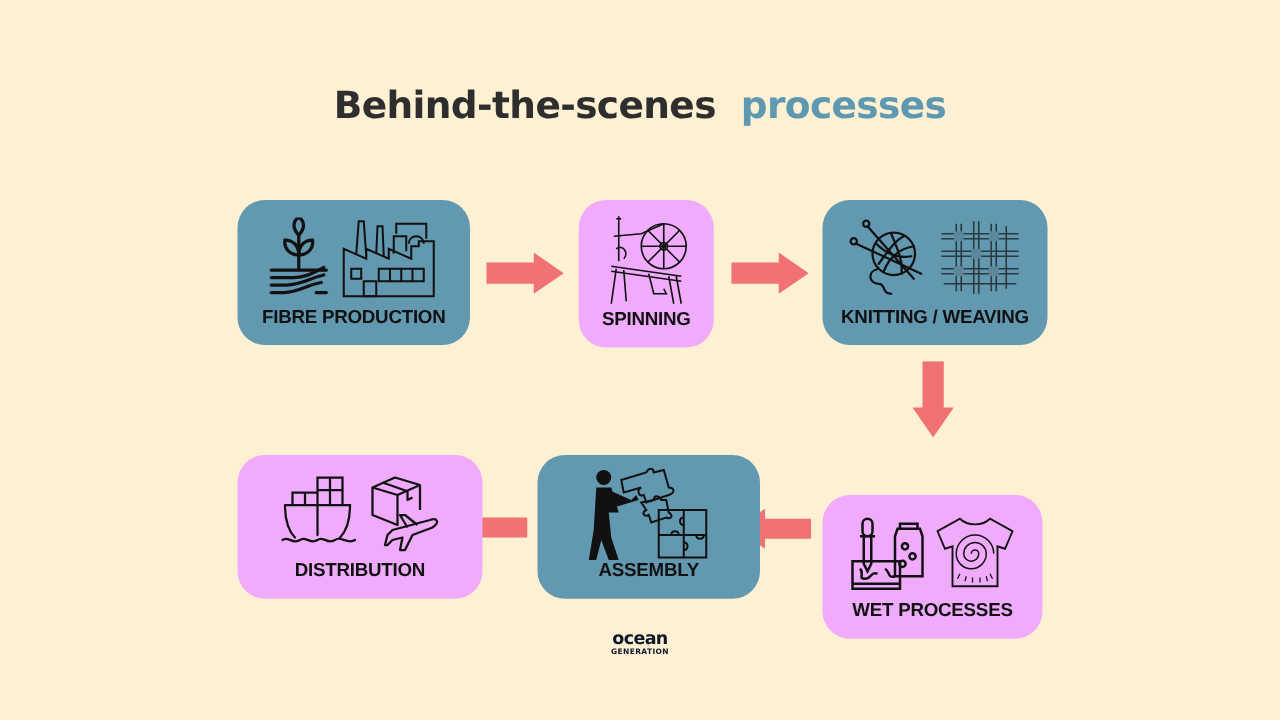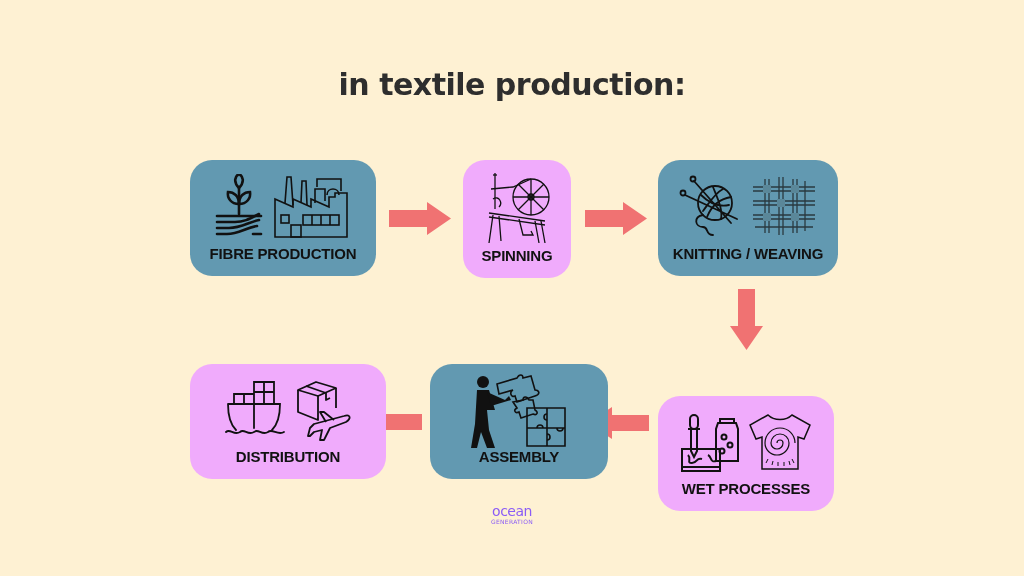--- a/index.html
+++ b/index.html
@@ -25,30 +25,33 @@
     color: #111; letter-spacing: -0.2px;
     font-family: Liberation Sans, sans-serif;
   }
   .box .icons {
     position: absolute; left: 0; right: 0; top: 12px; height: 68px;
     display: flex; justify-content: center; align-items: center; gap: 6px;
   }
   .arrow { position: absolute; }
   .logo {
     position: absolute; left: 480px; top: 505px; width: 64px;
-    text-align: center; color: #8b5cf6; font-weight: normal;
+    text-align: center; color: #0f172a; font-weight: bold;
   }
   .logo .l1 { font-size: 14px; line-height: 13px; letter-spacing: -0.5px; }
   .logo .l2 { font-size: 6px; line-height: 8px; letter-spacing: 0.3px; }
 </style>
 </head>
 <body>
 
 <div class="title">
-  <div>in textile production:</div>
+  <div>
+    <span>Behind-the-scenes</span>&nbsp;
+    <span class="accent">processes</span>
+  </div>
 </div>
 
 <div class="box blue" style="left:190px; top:160px; width:186px; height:116px;">
   <div class="icons">
     <svg width="52" height="64" viewBox="0 0 52 64" fill="none" stroke="#111" stroke-width="2.6" stroke-linecap="round">
       <path d="M26 40 V14"></path>
       <path d="M26 14 C20 8 22 2 26 0 C30 2 32 8 26 14Z"></path>
       <path d="M26 30 C18 30 14 24 15 18 C21 18 26 22 26 30Z"></path>
       <path d="M26 30 C34 30 38 24 37 18 C31 18 26 22 26 30Z"></path>
       <path d="M4 42 H48"></path>

